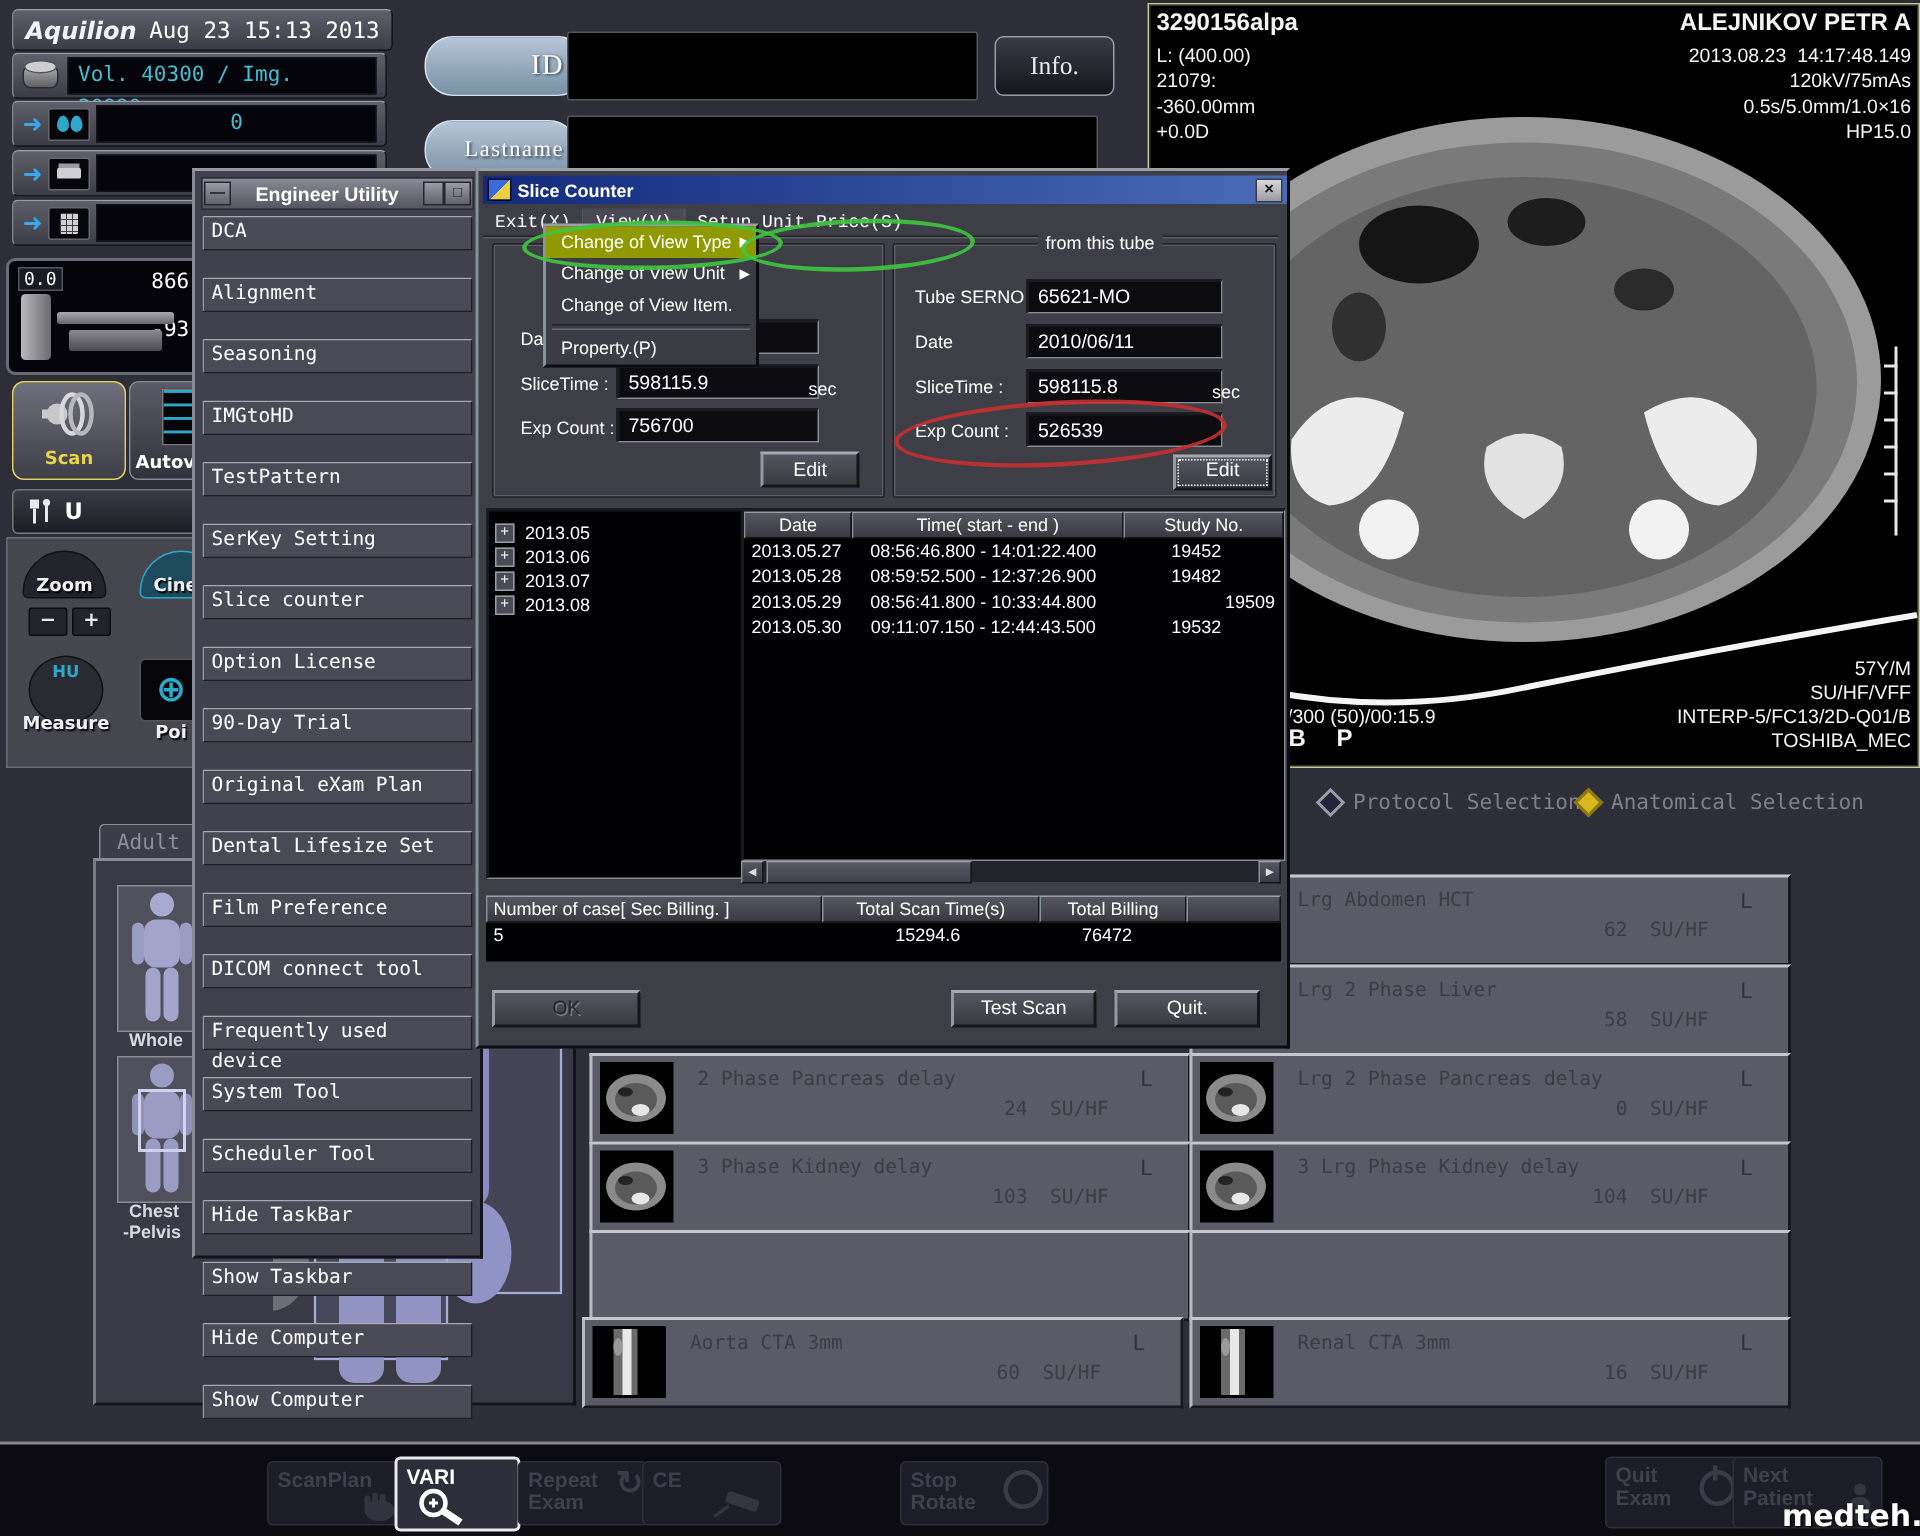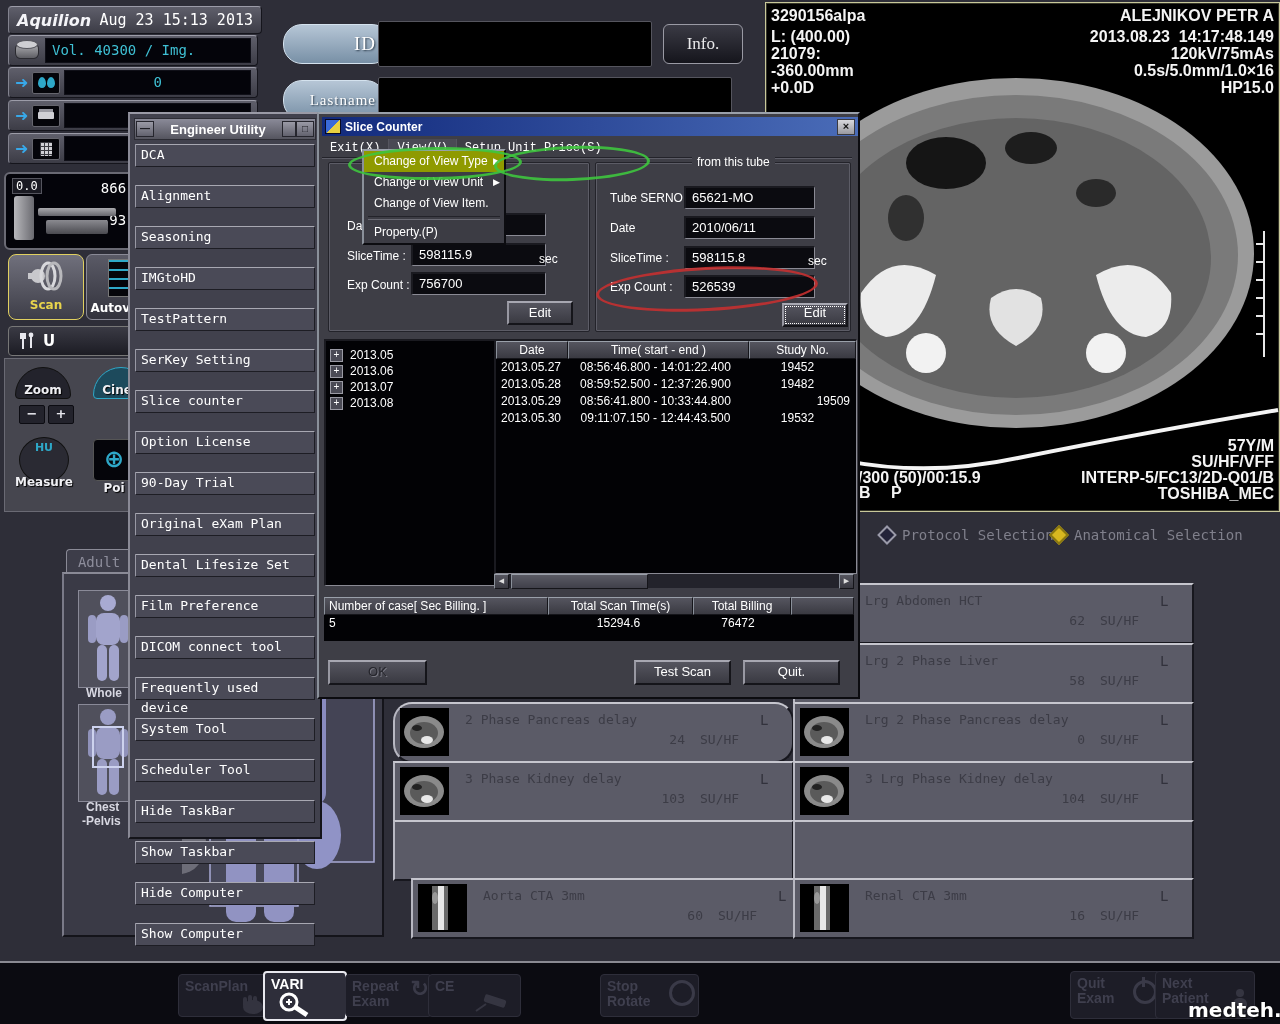--- a/index.html
+++ b/index.html
@@ -77,21 +77,21 @@
   .treerow{display:flex;align-items:center;gap:7px;height:16px;color:#fff;font-family:"Liberation Sans",sans-serif;font-size:12px;}
   .plusbox{width:11px;height:11px;background:#4a4a55;border:1px solid #9a9aa4;color:#fff;font-size:10px;line-height:10px;text-align:center;}
   .sbar{background:#23232b;}
   .sbtn{width:13px;height:13px;background:linear-gradient(#55555f,#3a3a42);border-top:1px solid #9aa0aa;border-left:1px solid #8a909a;
         border-right:1px solid #15151a;border-bottom:1px solid #15151a;color:#ddd;font-size:7px;line-height:12px;text-align:center;}
   .sthumb{height:13px;background:linear-gradient(#5a5a64,#40404a);border-top:1px solid #9aa0aa;border-left:1px solid #8a909a;
           border-right:1px solid #15151a;border-bottom:1px solid #15151a;}
 
   
   .ctframe{background:#000;border:1px solid #c8c89a;box-shadow:inset 0 0 0 1px #343428;}
-  .ovl{position:absolute;color:#f4f4f4;font-family:"Liberation Sans",sans-serif;font-size:16px;line-height:17px;white-space:pre;font-weight:bold;}
+  .ovl{position:absolute;color:#f4f4f4;font-family:"Liberation Sans",sans-serif;font-size:13px;line-height:17px;white-space:pre;}
   .ovl.b{font-weight:bold;font-size:16px;}
   .tick{position:absolute;background:#e8e8e8;}
 
   
   .selbl{font-family:"DejaVu Sans Mono",monospace;font-size:14px;color:#80808c;}
   .diam{width:10px;height:10px;transform:rotate(45deg);display:inline-block;}
   .tab{background:#3d3d49;border-top:1px solid #8a8a96;border-left:1px solid #8a8a96;border-right:1px solid #15151c;
        border-radius:4px 4px 0 0;color:#8e8e9c;font-family:"DejaVu Sans Mono",monospace;font-size:14px;
        display:flex;align-items:center;justify-content:center;}
   .panel{background:#3a3a46;border-top:2px solid #8a8a96;border-left:2px solid #7a7a88;border-right:2px solid #14141a;border-bottom:2px solid #14141a;}
@@ -308,21 +308,21 @@
         <rect x="18" y="54" width="10" height="36" rx="5" fill="#9a9cc4"></rect>
         <rect x="30" y="54" width="10" height="36" rx="5" fill="#9a9cc4"></rect>
         <rect x="14" y="22" width="30" height="40" fill="none" stroke="#cdd2ee" stroke-width="2"></rect>
       </svg>
     </div>
     <div class="abs bodylbl" style="left:22px;top:226px;">Chest</div>
     <div class="abs bodylbl" style="left:18px;top:240px;">-Pelvis</div>
   </div>
 
   <div id="proto-left">
-      <div class="prow" style="left: 393px; top: 702px; border-radius: 19px;">
+      <div class="prow" style="left: 393px; top: 702px;">
         <div class="pthumb"><svg width="49" height="48" viewBox="0 0 49 48">
             <ellipse cx="24" cy="24" rx="20" ry="16" fill="#8a8a8a"></ellipse>
             <ellipse cx="24" cy="25" rx="14" ry="11" fill="#5a5a5a"></ellipse>
             <ellipse cx="17" cy="20" rx="5" ry="3" fill="#222"></ellipse>
             <ellipse cx="27" cy="32" rx="6" ry="4" fill="#e8e8e8"></ellipse>
           </svg></div>
         <div class="pl">2 Phase Pancreas delay</div>
         <div class="pc">24</div>
         <div class="pu">SU/HF</div>
         <div class="pmk">L</div>
@@ -333,21 +333,21 @@
             <ellipse cx="24" cy="25" rx="14" ry="11" fill="#5a5a5a"></ellipse>
             <ellipse cx="17" cy="20" rx="5" ry="3" fill="#222"></ellipse>
             <ellipse cx="27" cy="32" rx="6" ry="4" fill="#e8e8e8"></ellipse>
           </svg></div>
         <div class="pl">3 Phase Kidney delay</div>
         <div class="pc">103</div>
         <div class="pu">SU/HF</div>
         <div class="pmk">L</div>
       </div>
       <div class="prow" style="left: 393px; top: 820px;"></div>
-      <div class="prow" style="left: 411px; top: 878px;">
+      <div class="prow" style="left: 388px; top: 878px;">
         <div class="pthumb"><svg width="49" height="48" viewBox="0 0 49 48">
             <rect x="14" y="2" width="16" height="44" fill="#6a6a6a"></rect>
             <rect x="20" y="2" width="6" height="44" fill="#e8e8e8"></rect>
             <ellipse cx="17" cy="14" rx="3" ry="6" fill="#999"></ellipse>
           </svg></div>
         <div class="pl">Aorta CTA 3mm</div>
         <div class="pc">60</div>
         <div class="pu">SU/HF</div>
         <div class="pmk">L</div>
       </div>

